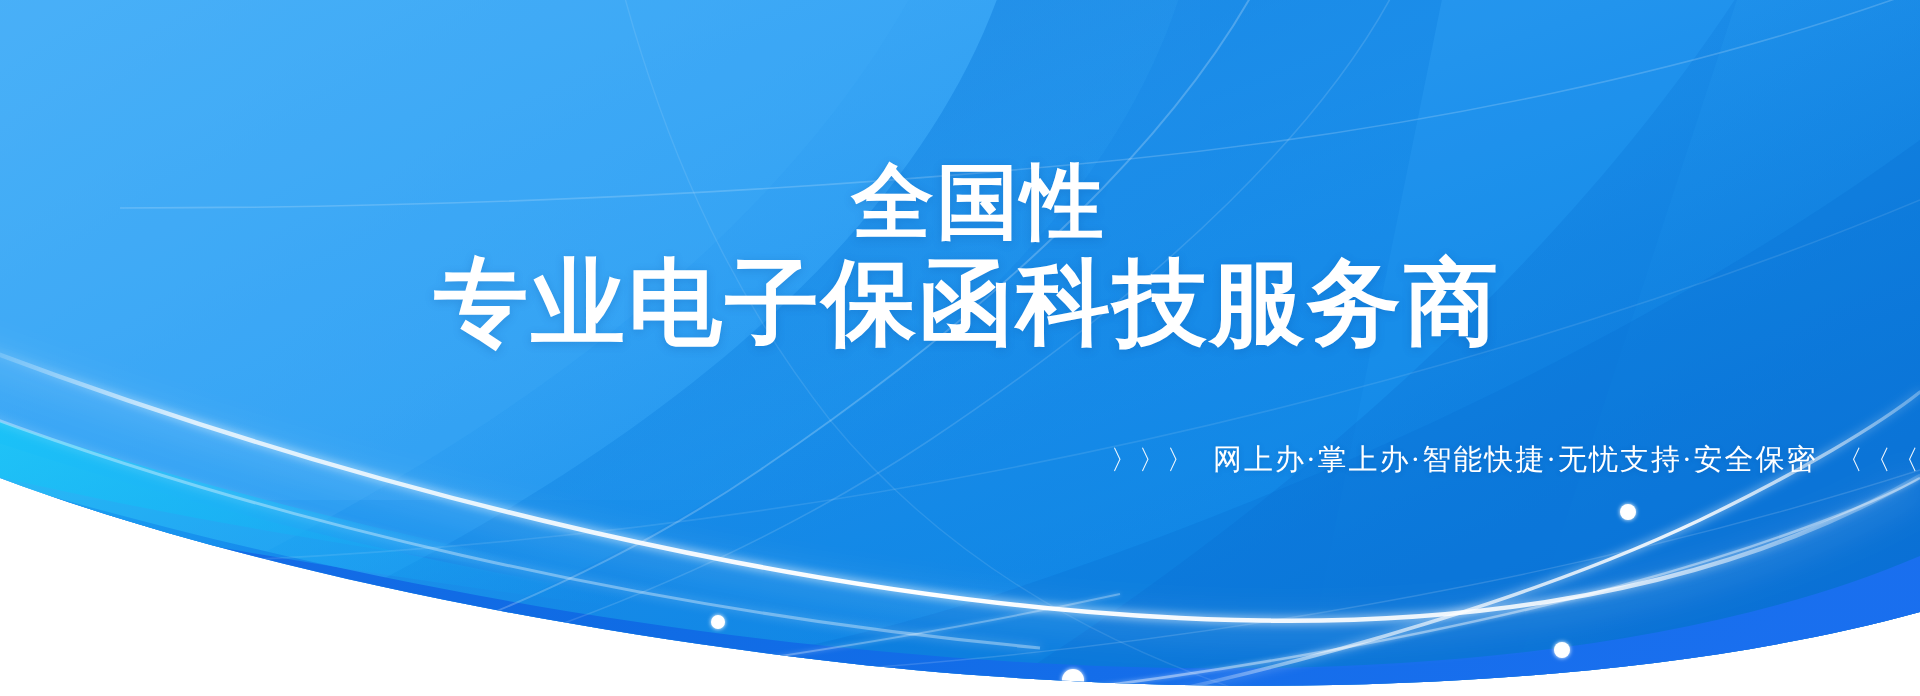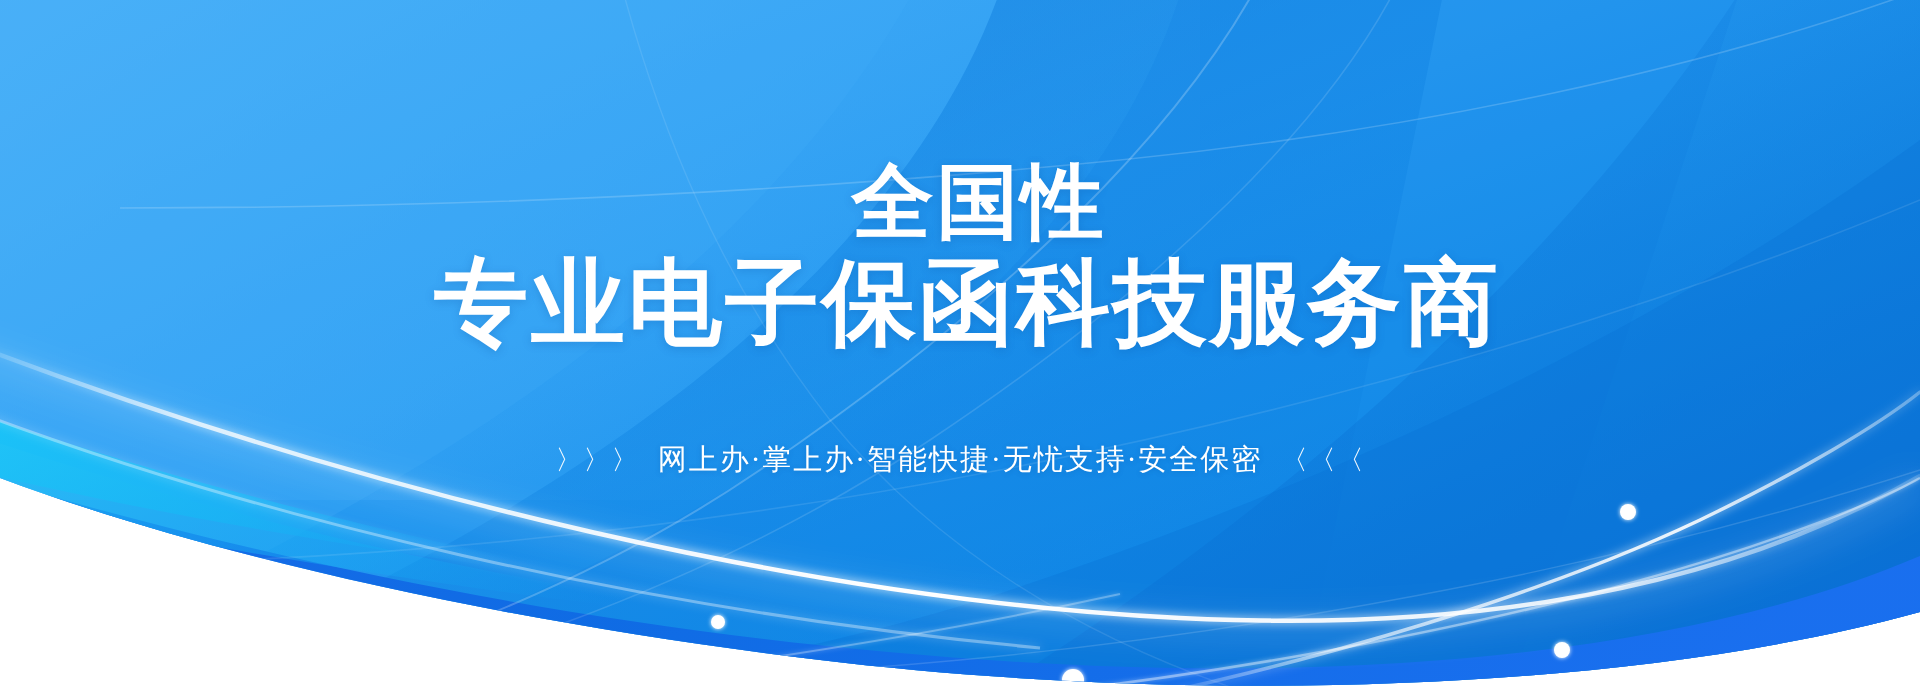--- a/index.html
+++ b/index.html
@@ -69,21 +69,21 @@
     margin: 6px 0 0 0;
     text-shadow: 0 2px 10px rgba(10, 70, 150, 0.22);
     padding-left: 15px;
   }
 
   .subtitle-row {
     position: absolute;
     left: 0;
     right: 0;
     top: 440px;
-    text-align: center;
+    text-align: right;
     display: block;
   }
 
   .subtitle-text {
     font-family: "Liberation Serif", "DejaVu Serif", serif;
     font-size: 29px;
     color: #ffffff;
     letter-spacing: 2px;
     white-space: nowrap;
     text-shadow: 0 1px 5px rgba(10, 70, 150, 0.25);

